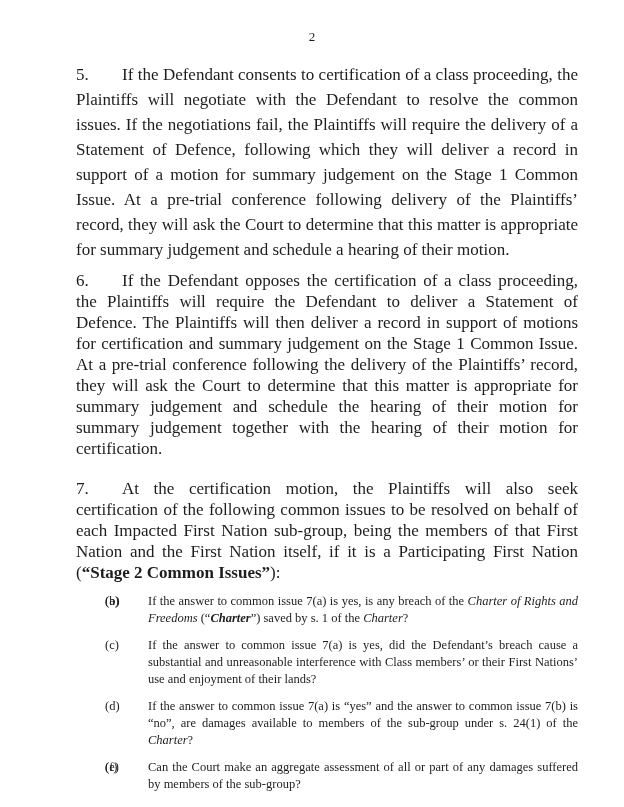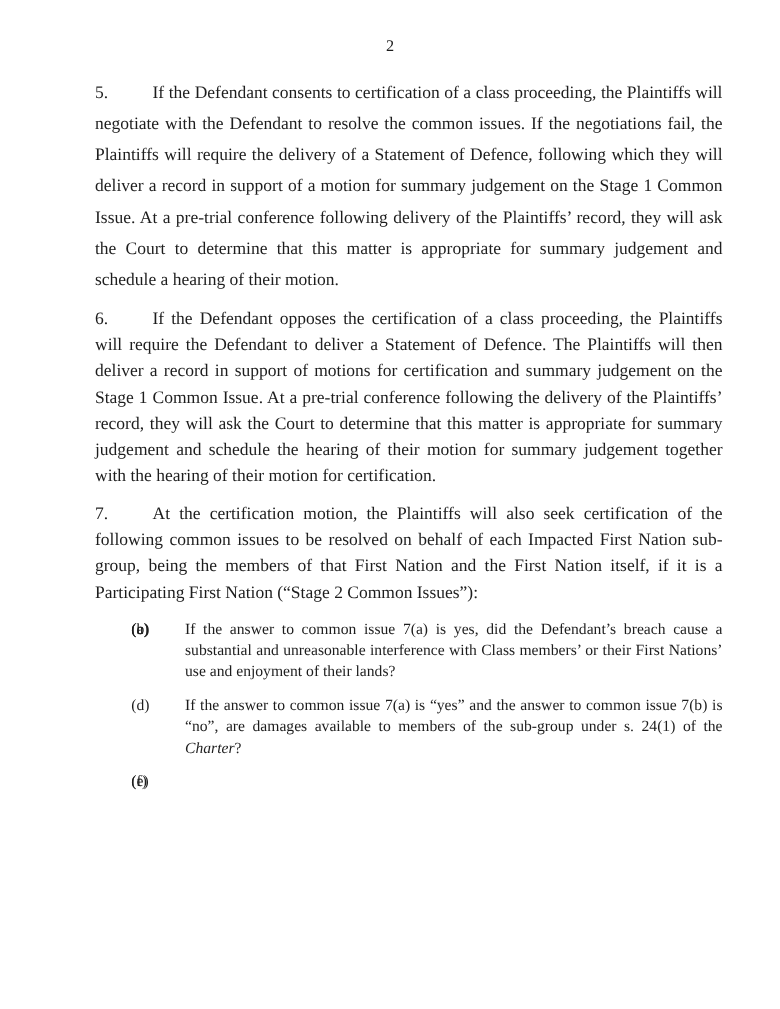--- a/index.html
+++ b/index.html
@@ -22,26 +22,26 @@
     text-align: center;
     font-size: 13px;
     line-height: 18px;
     margin: 0 0 16px 0;
     
     margin-left: -30px;
   }
   .para {
     margin: 0 0 8px 0;
     text-align: justify;
-    font-size: 14px;
+    font-size: 17px;
     line-height: 25px;
   }
   #paragraphs .para:nth-child(2) {
     line-height: 21px;
-    margin-bottom: 9px;
+    margin-bottom: 19px;
   }
   #paragraphs .para:nth-child(3) {
     line-height: 21px;
     margin-bottom: 10px;
   }
   .pnum {
     display: inline-block;
     width: 46px;
   }
   .subitem {
@@ -50,48 +50,48 @@
     margin: 0 0 10px 0;
     text-align: justify;
     font-size: 12.5px;
     line-height: 17px;
   }
   .slabel {
     position: absolute;
     left: 29px;
     top: 0;
   }
-  .run-b { font-weight: normal; }
+  .run-b { font-weight: bold; }
   .run-i { font-style: italic; }
 </style>
 </head>
 <body>
 
 <div class="page">
   <div class="page-number">2</div>
 
   <div id="paragraphs">
       <p class="para"><span class="pnum">5.</span><span><span>If the Defendant consents to certification of a class proceeding, the Plaintiffs will negotiate with the Defendant to resolve the common issues. If the negotiations fail, the Plaintiffs will require the delivery of a Statement of Defence, following which they will deliver a record in support of a motion for summary judgement on the Stage 1 Common Issue. At a pre-trial conference following delivery of the Plaintiffs’ record, they will ask the Court to determine that this matter is appropriate for summary judgement and schedule a hearing of their motion.</span></span></p>
       <p class="para"><span class="pnum">6.</span><span><span>If the Defendant opposes the certification of a class proceeding, the Plaintiffs will require the Defendant to deliver a Statement of Defence. The Plaintiffs will then deliver a record in support of motions for certification and summary judgement on the Stage 1 Common Issue. At a pre-trial conference following the delivery of the Plaintiffs’ record, they will ask the Court to determine that this matter is appropriate for summary judgement and schedule the hearing of their motion for summary judgement together with the hearing of their motion for certification.</span></span></p>
       <p class="para"><span class="pnum">7.</span><span><span>At the certification motion, the Plaintiffs will also seek certification of the following common issues to be resolved on behalf of each Impacted First Nation sub-group, being the members of that First Nation and the First Nation itself, if it is a Participating First Nation (</span><span class="run-b">“Stage 2 Common Issues”</span><span>):</span></span></p>
     </div>
 
   <div id="subitems">
       <div class="subitem">
     <span class="slabel">(a)</span>
   </div>
       <div class="subitem">
-    <span class="slabel">(b)</span>
+    <span class="slabel">(b)</span><span><span>If the answer to common issue 7(a) is yes, is any breach of the </span><span class="run-i">Charter of Rights and Freedoms</span><span> (“</span><span class="run-b run-i">Charter</span><span>”) saved by s. 1 of the </span><span class="run-i">Charter</span><span>?</span></span>
   </div>
       <div class="subitem">
     <span class="slabel">(c)</span><span><span>If the answer to common issue 7(a) is yes, did the Defendant’s breach cause a substantial and unreasonable interference with Class members’ or their First Nations’ use and enjoyment of their lands?</span></span>
   </div>
       <div class="subitem">
     <span class="slabel">(d)</span><span><span>If the answer to common issue 7(a) is “yes” and the answer to common issue 7(b) is “no”, are damages available to members of the sub-group under s. 24(1) of the </span><span class="run-i">Charter</span><span>?</span></span>
   </div>
       <div class="subitem">
     <span class="slabel">(e)</span>
   </div>
       <div class="subitem">
-    <span class="slabel">(f)</span>
+    <span class="slabel">(f)</span><span><span>Can the Court make an aggregate assessment of all or part of any damages suffered by members of the sub-group?</span></span>
   </div>
     </div>
 </div>
 
 </body></html>

